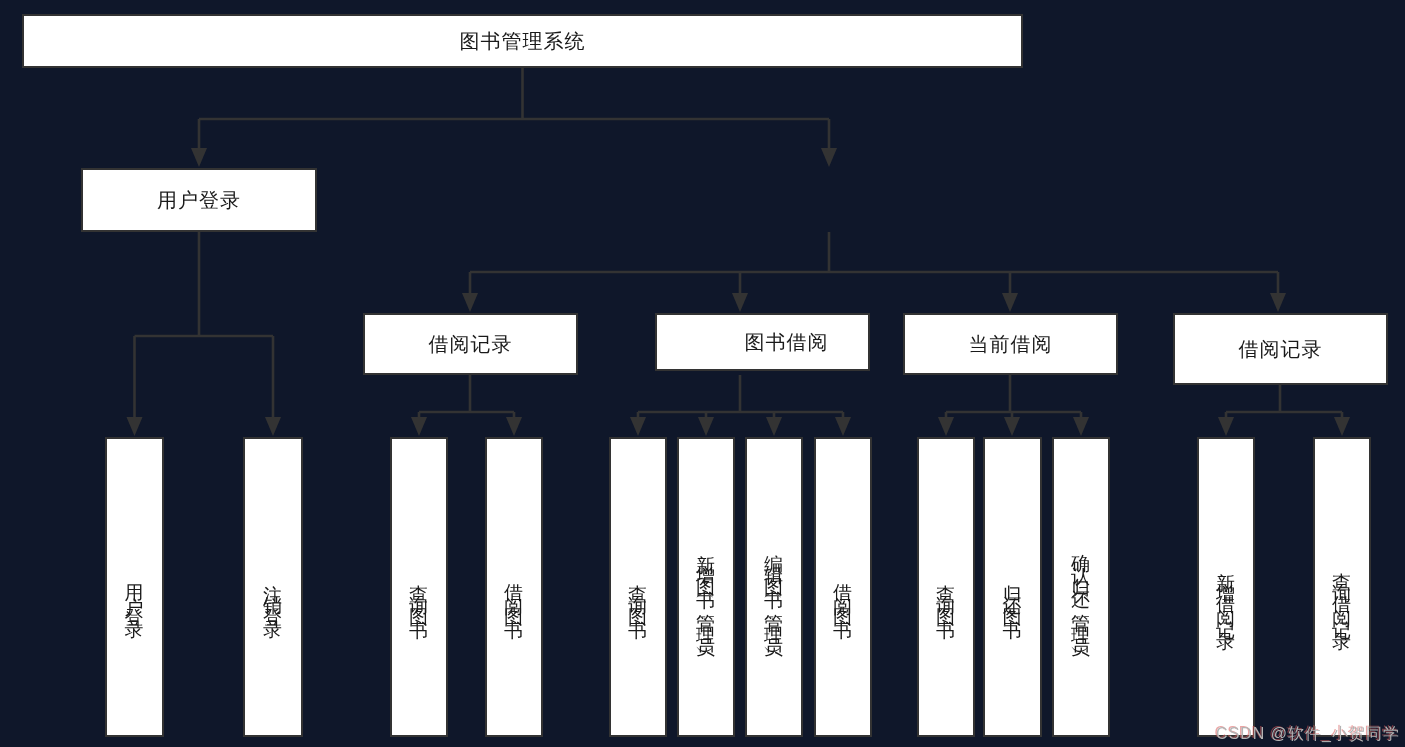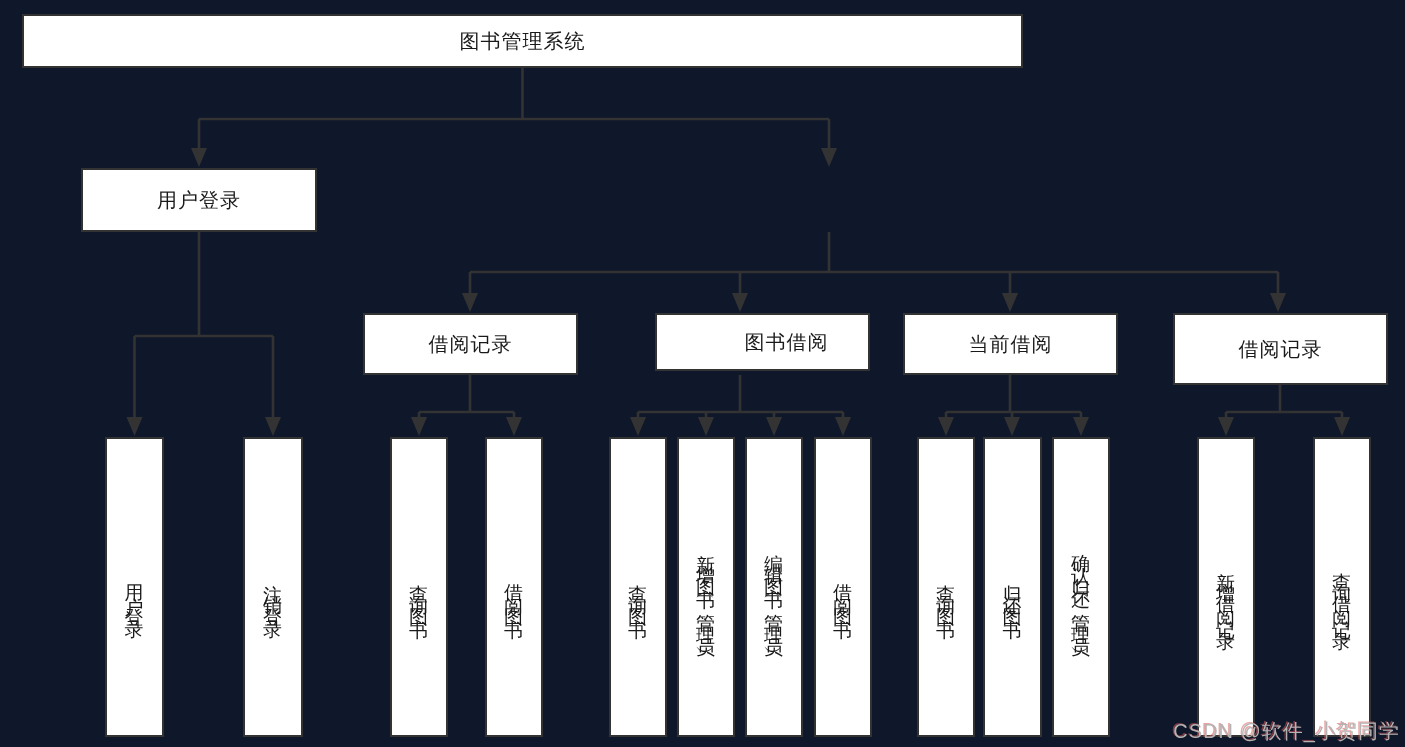--- a/index.html
+++ b/index.html
@@ -40,21 +40,21 @@
     letter-spacing: 12px;
     line-height: 1;
     margin-bottom: -12px; 
     white-space: nowrap;
   }
   .watermark {
     position: absolute;
     right: 5px;
     bottom: 2px;
     z-index: 2;
-    font-size: 20px;
+    font-size: 16px;
     color: #b3b3b3;
     letter-spacing: 1px;
     text-shadow: -1.5px -1px 0 rgba(216, 90, 90, 0.55);
     white-space: nowrap;
   }
 </style>
 </head>
 <body>
 
 <div class="stage">

